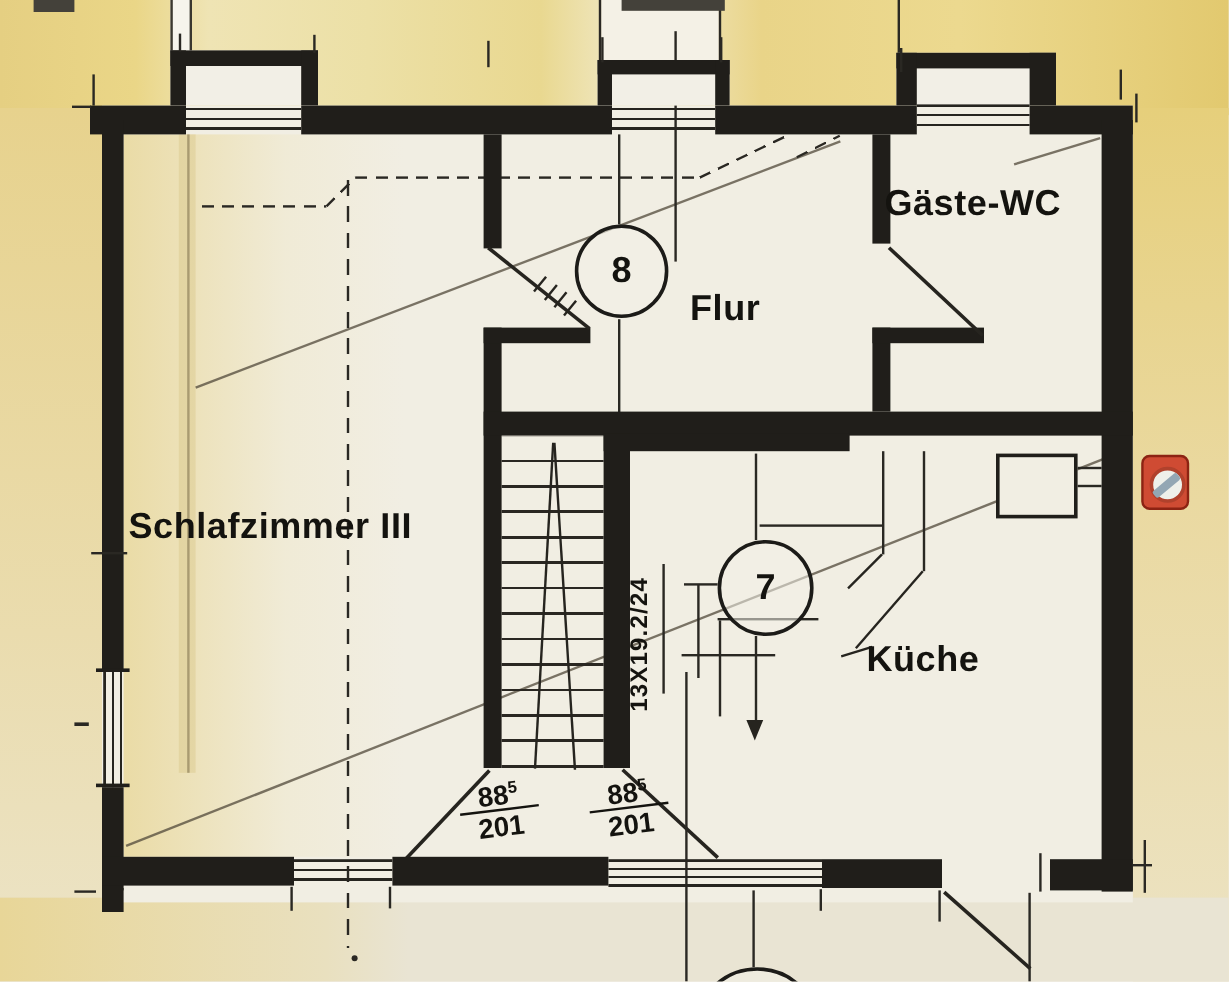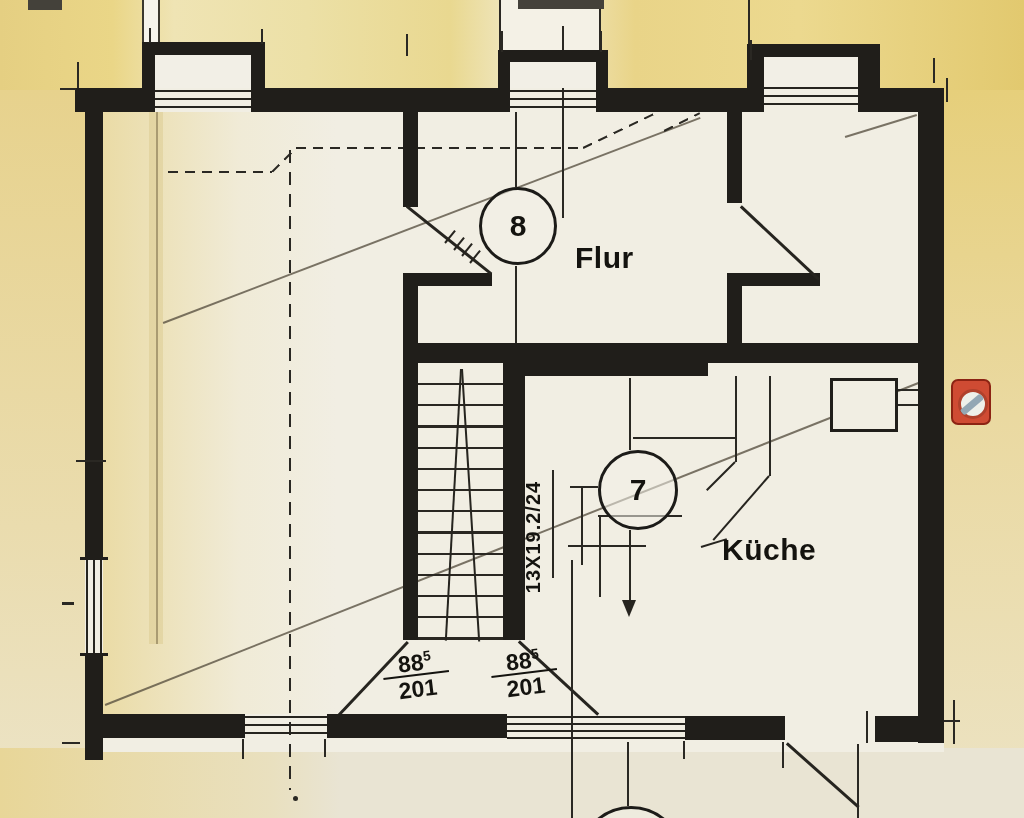--- a/index.html
+++ b/index.html
@@ -189,21 +189,23 @@
 
   <div class="frac" style="left:383px;top:646px;width:66px;">
     <div class="ftop"><span>88</span><sup>5</sup></div>
     <div class="fbot">201</div>
   </div>
   <div class="frac" style="left:491px;top:644px;width:66px;">
     <div class="ftop"><span>88</span><sup>5</sup></div>
     <div class="fbot">201</div>
   </div>
 
+  <div class="room-label" style="left:107px;top:422px;">Schlafzimmer III</div>
   <div class="room-label" style="left:575px;top:241px;">Flur</div>
+  <div class="room-label" style="left:737px;top:153px;">Gäste-WC</div>
   <div class="room-label" style="left:722px;top:533px;">Küche</div>
 
   <div id="stamp">
     <div class="ring">
       <div class="bar"></div>
     </div>
   </div>
 
 </div>
 

